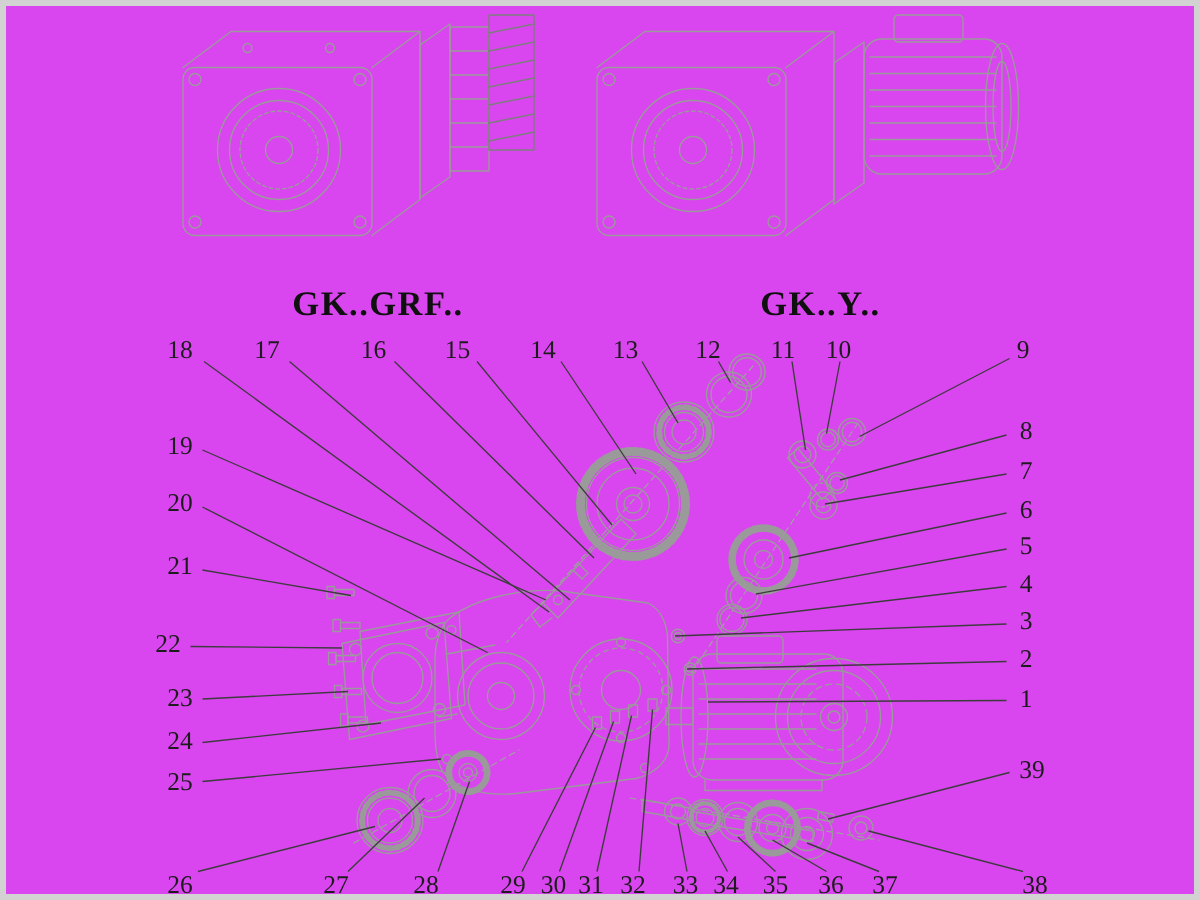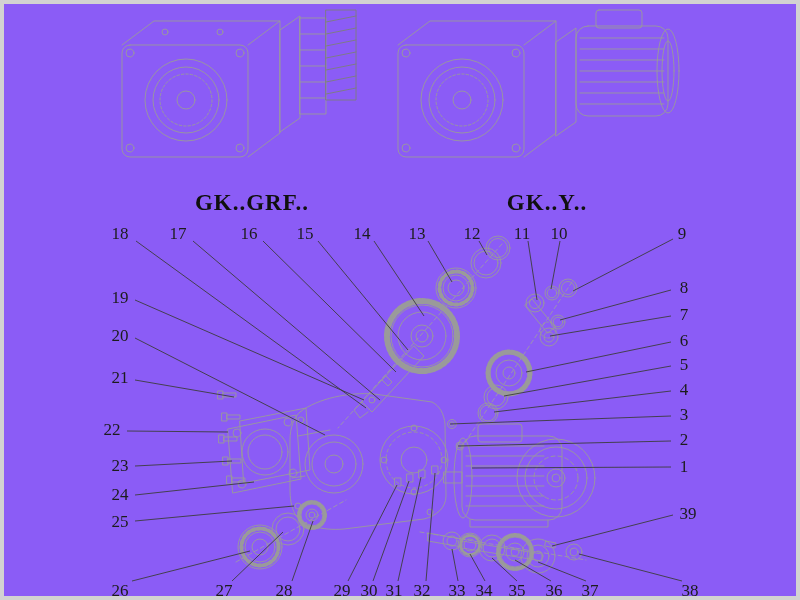--- a/index.html
+++ b/index.html
@@ -1,17 +1,17 @@
 <!DOCTYPE html>
 <html><head>
 <meta charset="utf-8">
 <style>
   html,body{margin:0;padding:0;background:#c9c9c9;}
   .page{
-    position:relative;width:800px;height:600px;background:#8b5cf6;
+    position:relative;width:800px;height:600px;background:#d946ef;
     box-shadow:inset 0 0 0 4px #d2d2d2;
     font-family:"Liberation Serif", serif;
     overflow:hidden;
   }
   svg{display:block;}
   .art{stroke:#9a9a9a;fill:none;stroke-width:0.9;stroke-linejoin:round;stroke-linecap:round;}
   .art-dark{stroke:#7d7d7d;}
   .dash{stroke:#a0a0a0;fill:none;stroke-width:0.8;stroke-dasharray:4 3;}
   .leader{stroke:#3c3c3c;stroke-width:0.9;}
   .callout-num{

